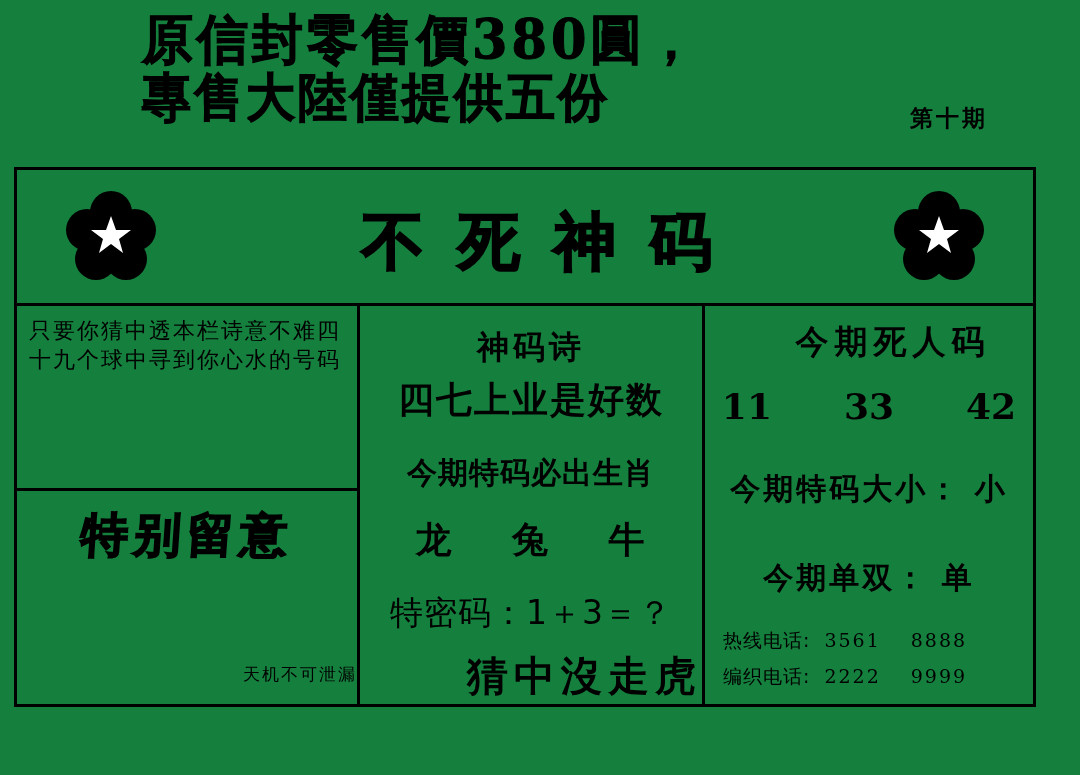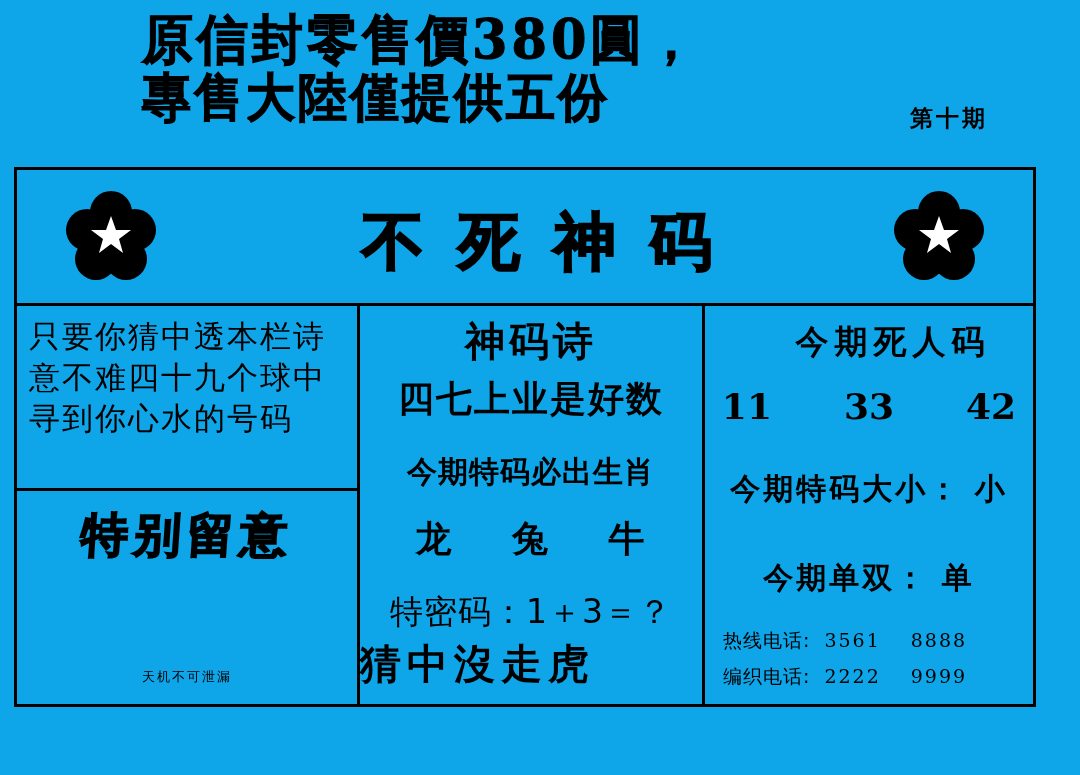--- a/index.html
+++ b/index.html
@@ -11,21 +11,21 @@
     width: 1080px;
     height: 775px;
     font-family: "DejaVu Sans", "Liberation Sans", sans-serif;
     color: #000;
     overflow: hidden;
   }
   .page {
     position: relative;
     width: 1080px;
     height: 775px;
-    background: #0ea5e9;
+    background: #15803d;
   }
 
   
   .header {
     position: absolute;
     left: 0;
     top: 0;
     width: 1080px;
     height: 160px;
   }
@@ -131,21 +131,21 @@
   }
   .col-right {
     flex: 1;
     position: relative;
   }
 
   
   .intro {
     padding: 10px 0 0 12px;
     font-family: "DejaVu Sans", "Liberation Sans", sans-serif;
-    font-size: 31px;
+    font-size: 22px;
     line-height: 1.32;
     letter-spacing: 2px;
     font-weight: 500;
   }
   .left-divider {
     position: absolute;
     left: 0;
     right: 0;
     top: 182px;
     border-top: 3px solid #000;
@@ -173,30 +173,30 @@
     font-weight: bold;
     font-size: 39px;
     letter-spacing: 8px;
     -webkit-text-stroke: 0.8px #000;
   }
   .secret-note {
     position: absolute;
     left: 0;
     right: 0;
     bottom: 18px;
-    text-align: center;
-    font-size: 13px;
+    text-align: right;
+    font-size: 17px;
     letter-spacing: 2px;
   }
 
   
   .mid-title {
     text-align: center;
-    margin-top: 8px;
-    font-size: 40px;
+    margin-top: 20px;
+    font-size: 32px;
     letter-spacing: 4px;
     font-weight: 600;
   }
   .poem {
     text-align: center;
     margin-top: 6px;
     font-size: 36px;
     letter-spacing: 2px;
     font-weight: 600;
   }
@@ -219,22 +219,22 @@
     text-align: center;
     margin-top: 26px;
     font-size: 33px;
     letter-spacing: 1px;
     font-weight: 400;
   }
   .tagline {
     position: absolute;
     left: 0;
     right: 0;
-    bottom: 12px;
-    text-align: left;
+    bottom: 0;
+    text-align: right;
     font-family: "DejaVu Serif", "Liberation Serif", serif;
     font-size: 41px;
     letter-spacing: 6px;
     font-weight: 600;
   }
 
   
   .r-title {
     text-align: center;
     margin-top: 14px;

